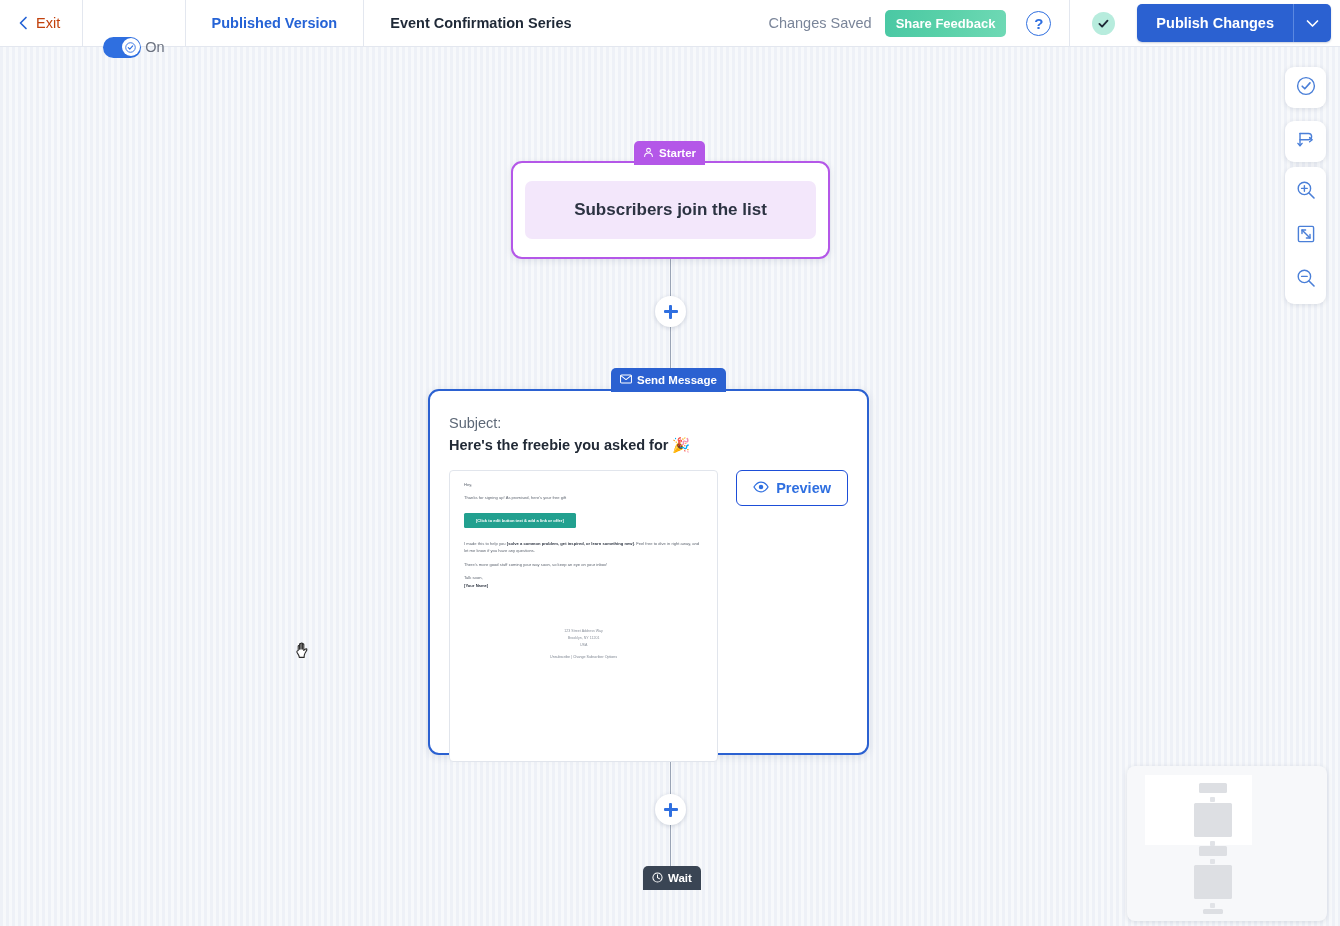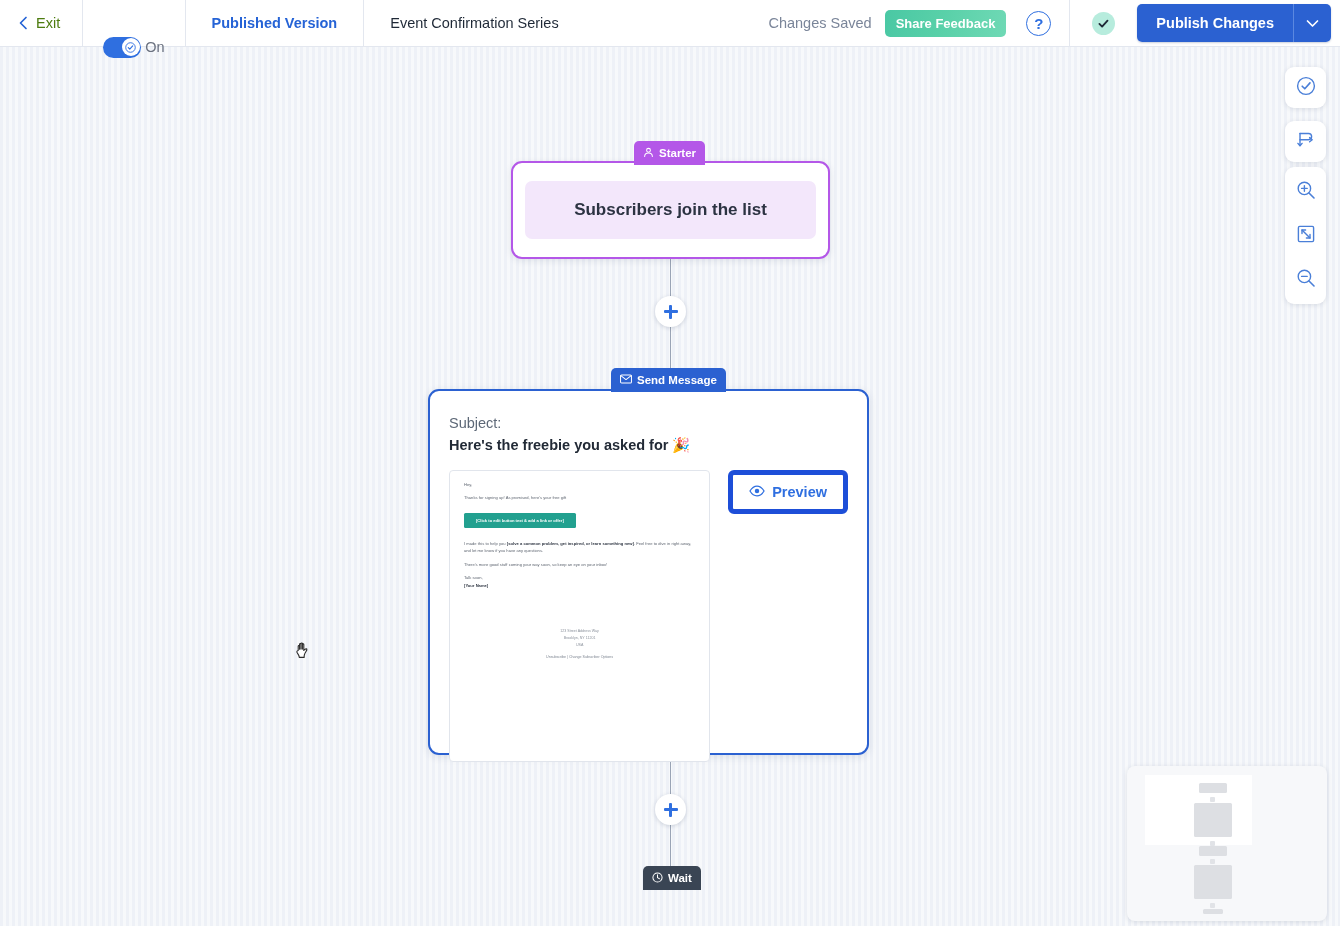--- a/index.html
+++ b/index.html
@@ -35,21 +35,21 @@
     width: 1px;
     background: #e3e7ef;
     height: 100%;
   }
 
   #exit-button {
     display: flex;
     align-items: center;
     gap: 7px;
     padding: 0 22px 0 18px;
-    color: #4d7c0f;
+    color: #c2410c;
     font-size: 14.5px;
     cursor: pointer;
     height: 100%;
   }
   #exit-button svg { display: block; }
 
   #status-toggle-group {
     display: flex;
     align-items: center;
     gap: 4px;
@@ -88,21 +88,21 @@
     font-weight: 600;
     cursor: pointer;
     height: 100%;
     display: flex;
     align-items: center;
   }
 
   #automation-title {
     padding: 0 26px;
     font-size: 14.5px;
-    font-weight: 400;
+    font-weight: 700;
     color: #1f2937;
     height: 100%;
     display: flex;
     align-items: center;
     white-space: nowrap;
   }
 
   #hdr-right {
     margin-left: auto;
     display: flex;
@@ -348,21 +348,21 @@
   #mini-footer-links {
     font-size: 3.6px;
     margin-top: 7px;
     color: #7b838f;
   }
 
   #preview-button {
     display: flex;
     align-items: center;
     gap: 7px;
-    border: 5px solid #1d4ed8;
+    border: 1px solid #1d4ed8;
     border-radius: 6px;
     background: #ffffff;
     color: #2f6fe0;
     font-size: 14.5px;
     font-weight: 700;
     padding: 9px 16px;
     cursor: pointer;
     white-space: nowrap;
   }
 

